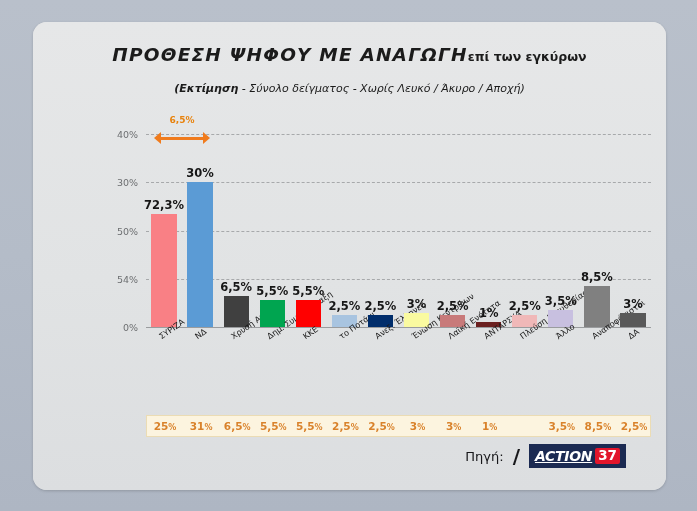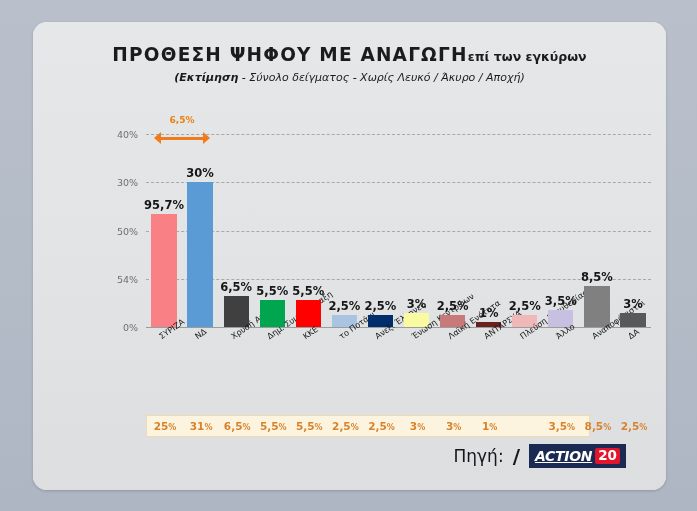--- a/index.html
+++ b/index.html
@@ -25,28 +25,28 @@
   #panel-inner {
     position:absolute; left:0; top:0; right:0; bottom:0;
     border-radius:14px;
     background: linear-gradient(180deg,#e6e7e8 0%,#e1e3e4 55%, #dcdee0 100%);
   }
 
   
   #title-block { position:absolute; left:0; top:22px; width:100%; text-align:center; }
   #title-main {
     font-size: 18.5px; font-weight: bold; color:#1b1b1b;
-    letter-spacing: 1.2px; display:inline-block; vertical-align:baseline;
+    letter-spacing: 1.2px; display:inline-block; vertical-align:baseline;font-style:italic;
   }
   #title-sup {
     font-size: 12.5px; font-weight:bold; color:#1b1b1b;
     display:inline-block; vertical-align:baseline; 
   }
   #subtitle {
-    margin-top: 6px; font-size: 11px; color:#1b1b1b; font-style: italic;
+    margin-top: 17px; font-size: 11px; color:#1b1b1b; font-style: italic;
   }
   #subtitle b { font-weight:bold; font-style:italic; }
 
   
   #plot {
     position:absolute;
     left: 113px; top: 112px;
     width: 505px; height: 193px;
   }
   .gridline {
@@ -92,40 +92,40 @@
   .arrowhead {
     position:absolute; top:9px; width:0; height:0;
     border-top:6px solid transparent; border-bottom:6px solid transparent;
   }
   .arrowhead.left  { left:0;  border-right:7px solid #F07B1D; }
   .arrowhead.right { right:0; border-left:7px solid #F07B1D; }
 
   
   #prev-band {
     position:absolute; left:113px; top:393px;
-    width:444px; height:22px;
+    width:505px; height:22px;
     background:#FCF4DF; border:1px solid #EBDCB4;
   }
   #prev-caption {
     position:absolute; left:113px; top:379px; width:505px;
     text-align:right; font-size:9.5px; font-weight:bold; color:#E07B16;
   }
   .prev-val {
     position:absolute; top:50%; transform:translate(-50%,-50%);
     font-size:10.5px; font-weight:bold; color:#D9822B; white-space:nowrap;
   }
   .prev-val span { font-size:8px; }
 
   
   #footer {
     position:absolute; left:0; bottom:22px; width:100%;
     display:flex; align-items:center; justify-content:flex-end;
     padding-right:40px; gap:9px;
   }
-  #source-label { font-size:17px; color:#17171a;margin-left:41px; }
+  #source-label { font-size:13px; color:#17171a;margin-left:41px; }
   #pulse-logo {
     position:relative; padding:1px 4px 0 4px; text-align:center;
   }
   #pulse-wave { height:9px; width:72px; margin:0 auto -1px auto; display:block; }
   #pulse-word {
     font-family:"Liberation Serif","DejaVu Serif", serif;
     font-size:21px; letter-spacing:1px; color:#111; line-height:0.95;
     border-bottom:1.5px solid #111; padding-bottom:1px;
   }
   #pulse-sub {
@@ -165,21 +165,21 @@
       <div class="ylabel" style="top: 144.75px;">54%</div>
       <div class="gridline" style="top: 96.5px;"></div>
       <div class="ylabel" style="top: 96.5px;">50%</div>
       <div class="gridline" style="top: 48.25px;"></div>
       <div class="ylabel" style="top: 48.25px;">30%</div>
       <div class="gridline" style="top: 0px;"></div>
       <div class="ylabel" style="top: 0px;">40%</div>
       <div class="bar-wrap" style="left: 5.41071px; width: 25.25px;">
         <div class="bar" style="height: 113.388px; background: rgb(249, 128, 133);"></div>
       </div>
-      <div class="bar-value" style="left: 18.0357px; bottom: 115.388px;">95,7%</div>
+      <div class="bar-value" style="left: 18.0357px; bottom: 115.388px;">72,3%</div>
       <div class="xlabel" style="left: 11.0357px; top: 199px;">ΣΥΡΙΖΑ</div>
       <div class="bar-wrap" style="left: 41.4821px; width: 25.25px;">
         <div class="bar" style="height: 144.75px; background: rgb(91, 155, 213);"></div>
       </div>
       <div class="bar-value" style="left: 54.1071px; bottom: 146.75px;">30%</div>
       <div class="xlabel" style="left: 47.1071px; top: 199px;">ΝΔ</div>
       <div class="bar-wrap" style="left: 77.5536px; width: 25.25px;">
         <div class="bar" style="height: 31.3625px; background: rgb(64, 64, 64);"></div>
       </div>
       <div class="bar-value" style="left: 90.1786px; bottom: 33.3625px;">6,5%</div>
@@ -262,16 +262,16 @@
       <div class="prev-val" style="left: 414.821px;">3,5<span>%</span></div>
       <div class="prev-val" style="left: 450.893px;">8,5<span>%</span></div>
       <div class="prev-val" style="left: 486.964px;">2,5<span>%</span></div>
     </div>
 
   <div id="footer">
     <span id="source-label">Πηγή:</span>
     <span id="slash">/</span>
     <div id="action24">
       <span id="action-word">ACTION</span>
-      <span id="action-24">20</span>
+      <span id="action-24">37</span>
     </div>
   </div>
 </div>
 
 </body></html>

